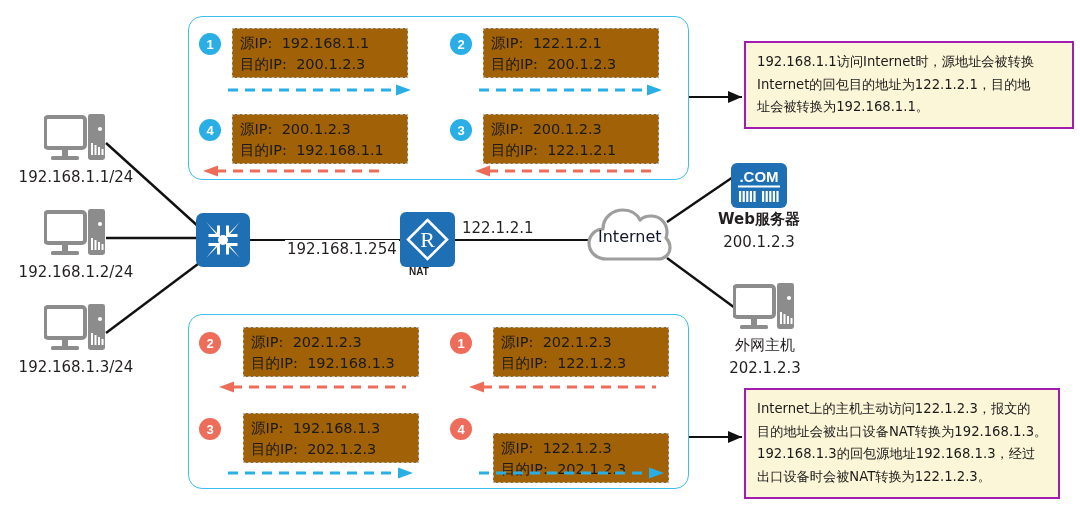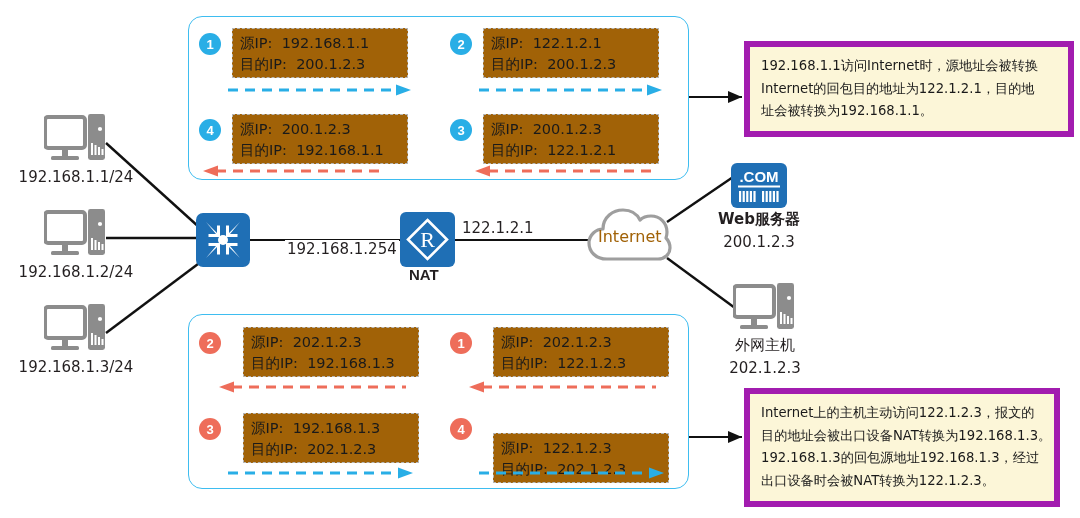--- a/index.html
+++ b/index.html
@@ -54,21 +54,21 @@
   .card div{letter-spacing:0px;}
 
   
   .flow{position:absolute;height:12px;}
   .flow svg{display:block;overflow:visible;}
 
   
   .callout{
     position:absolute;
     background:#FCF6D8;
-    border:6px solid #a21caf;
+    border:2px solid #a21caf;
     box-sizing:border-box;
     padding:8px 10px 8px 11px;
     font-size:13.2px;
     line-height:1.72;
     color:#1a1a1a;
     font-family:"DejaVu Sans","Liberation Sans",sans-serif;
   }
   .callout div{white-space:nowrap;}
 
   
@@ -84,33 +84,33 @@
     position:absolute;
     font-size:15px;
     color:#231f20;
     white-space:nowrap;
     background:#ffffff;
     padding:0 2px;
     font-family:"DejaVu Sans","Liberation Sans",sans-serif;
   }
   .natlabel{
     position:absolute;
-    font-size:15px;font-weight:bold;
+    font-size:10px;font-weight:bold;
     color:#231f20;
     white-space:nowrap;
     font-family:"Liberation Sans",sans-serif;
   }
 
   
   .icon{position:absolute;}
   .icon svg{display:block;}
   .cloudtext{
     position:absolute;
     font-size:16px;
-    color:#a16207;
+    color:#0f172a;
     white-space:nowrap;
     font-family:"DejaVu Sans","Liberation Sans",sans-serif;
   }
 </style>
 </head>
 <body>
 
 <div id="stage">
 
   <svg id="wires" viewBox="0 0 1080 518">

